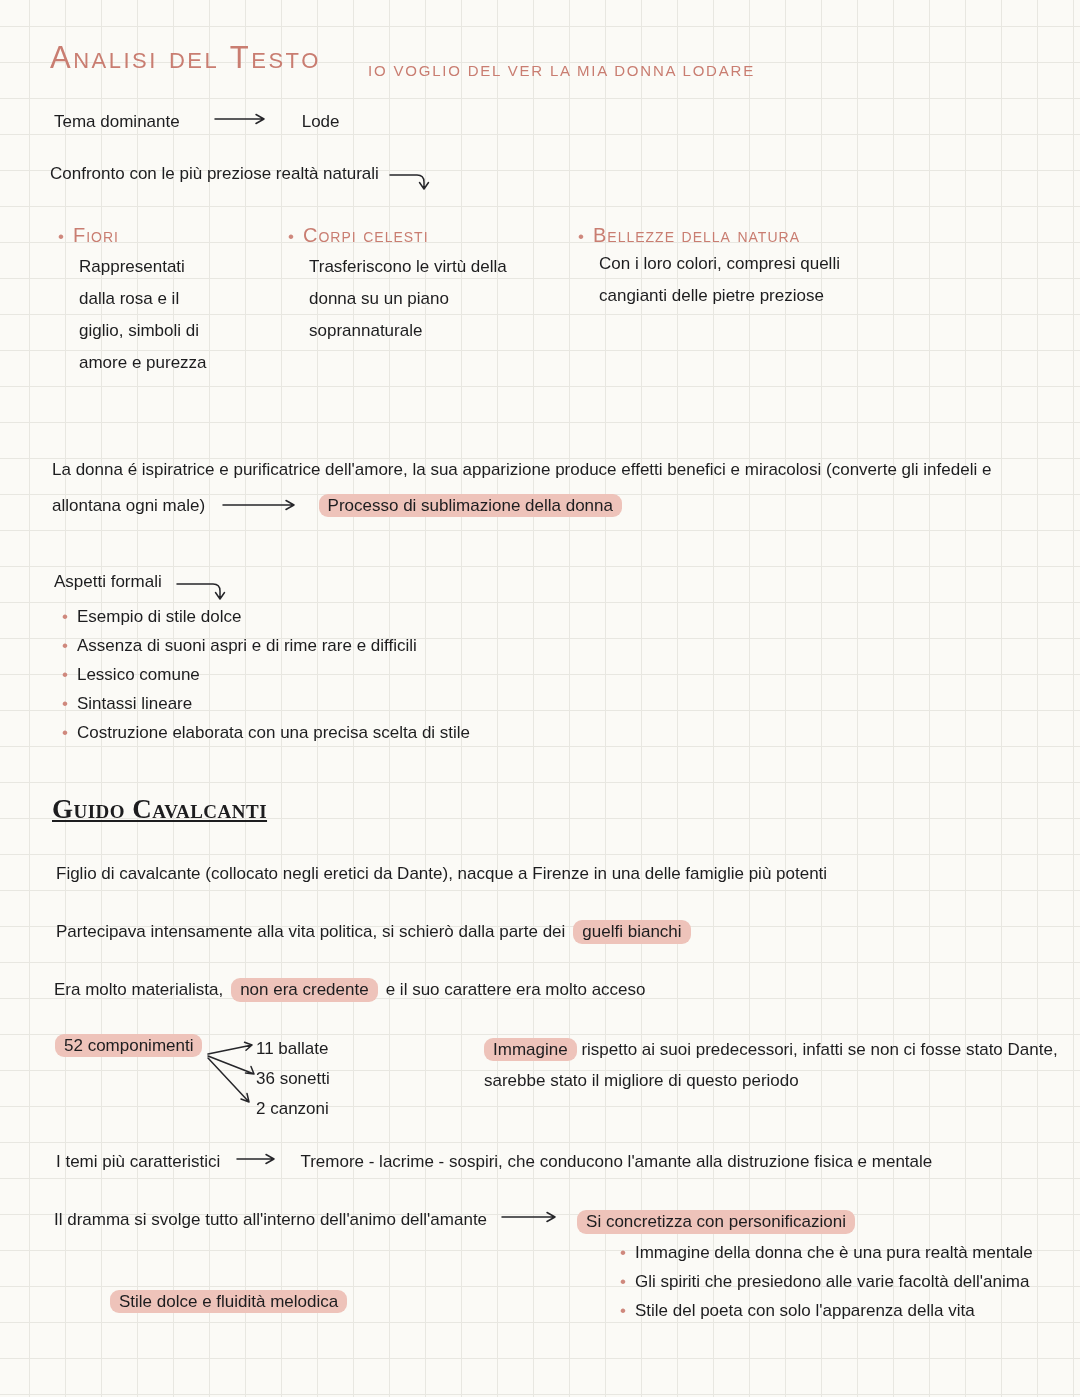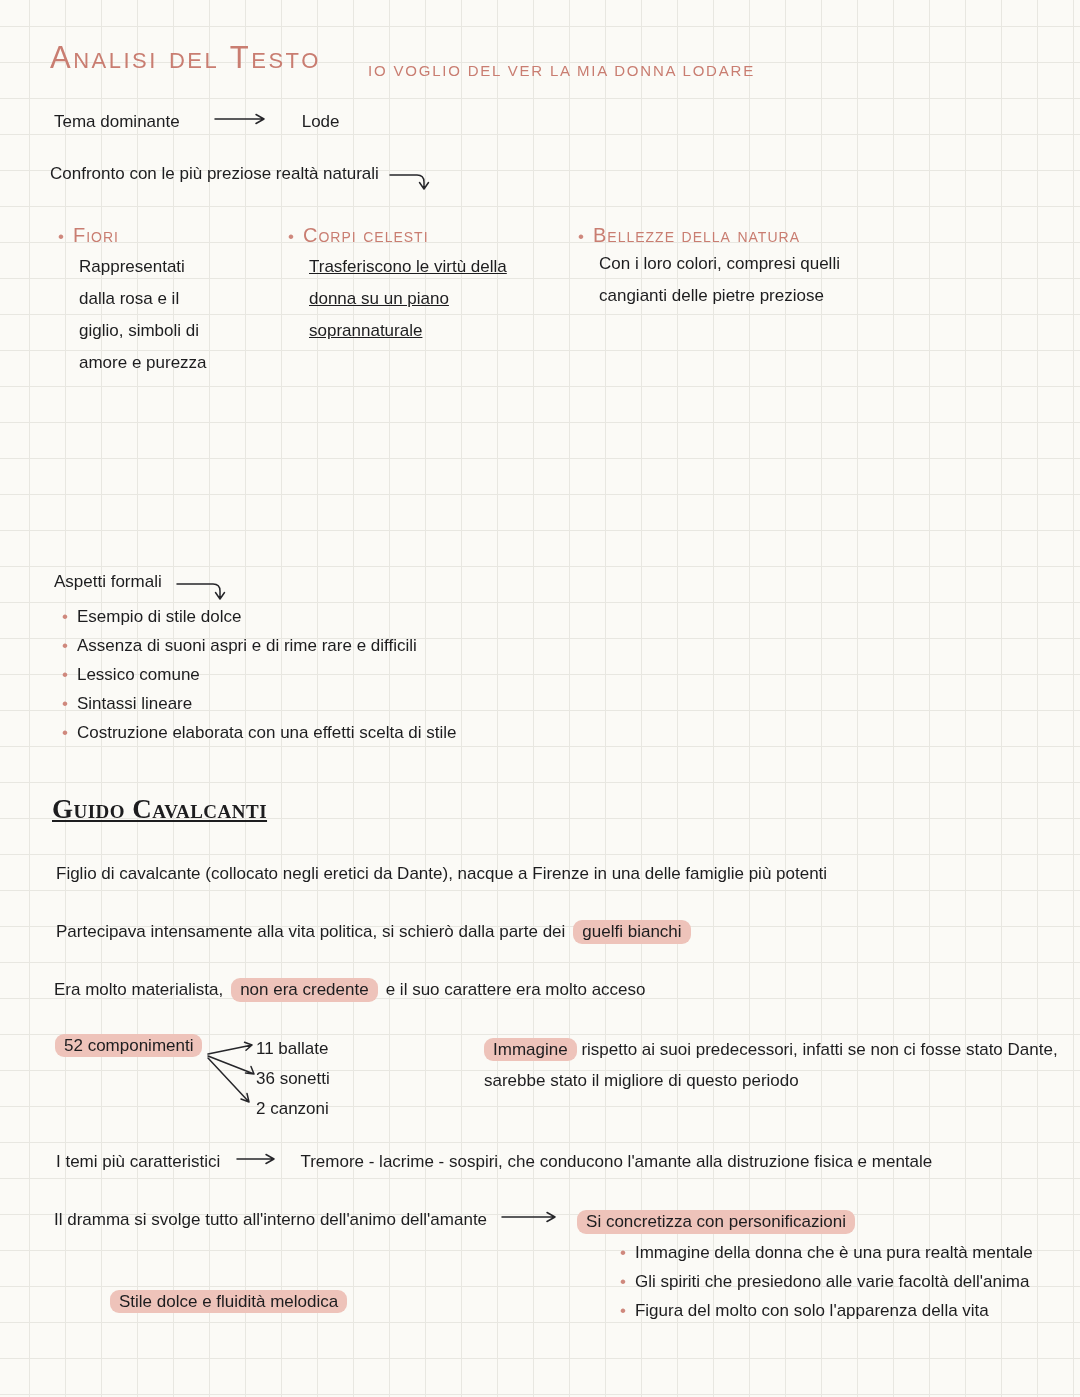--- a/index.html
+++ b/index.html
@@ -59,31 +59,38 @@
       <span class="hw">Fiori</span>
     </div>
     <div class="col-body" style="width:132px;">Rappresentati dalla rosa e il giglio, simboli di amore e purezza</div>
   </div>
 
   <div class="abs" style="left:288px; top:224px; width:240px;">
     <div class="col-head">
       <span class="bullet">•</span>
       <span class="hw">Corpi celesti</span>
     </div>
-    <div class="col-body" style="width:215px;text-decoration:underline;">Trasferiscono le virtù della donna su un piano soprannaturale</div>
+    <div class="col-body" style="width:215px;">Trasferiscono le virtù della donna su un piano soprannaturale</div>
   </div>
 
   <div class="abs" style="left:578px; top:224px; width:310px;">
     <div class="col-head">
       <span class="bullet">•</span>
       <span class="hw">Bellezze della natura</span>
     </div>
     <div class="col-body" style="width:288px; margin-top:1px;">Con i loro colori, compresi quelli cangianti delle pietre preziose</div>
   </div>
 
+  <div class="abs para" style="left:52px; top:452px; width:965px;">
+    <span>La donna é ispiratrice e purificatrice dell'amore, la sua apparizione produce effetti benefici e miracolosi (converte gli infedeli e allontana ogni male)</span>
+    <svg class="arrow" width="80" height="14" viewBox="0 0 80 14" style="display:inline-block; vertical-align:-1px; margin:0 12px;">
+      <path d="M1 7 H72 M72 7 l-8 -4.5 M72 7 l-8 4.5"></path>
+    </svg>
+    <span class="hl">Processo di sublimazione della donna</span>
+  </div>
 
   <div class="abs row" style="left:54px; top:572px; align-items:flex-start;">
     <span>Aspetti formali</span>
     <svg class="arrow" width="52" height="30" viewBox="0 0 52 30" style="margin-left:14px; margin-top:4px;">
       <path d="M1 8 H37 q7 0 7 7 v8 M44 23 l-4.5 -6.5 M44 23 l4.5 -6.5"></path>
     </svg>
   </div>
 
   <div class="abs" style="left:62px; top:602px;">
     <div class="li">
@@ -97,21 +104,21 @@
     <div class="li">
         <span class="bullet">•</span>
         <span>Lessico comune</span>
       </div>
     <div class="li">
         <span class="bullet">•</span>
         <span>Sintassi lineare</span>
       </div>
     <div class="li">
         <span class="bullet">•</span>
-        <span>Costruzione elaborata con una effetti scelta di stile</span>
+        <span>Costruzione elaborata con una precisa scelta di stile</span>
       </div>
   </div>
 
   <div class="abs serif" style="left:52px; top:794px;">Guido Cavalcanti</div>
 
   <div class="abs" style="left:56px; top:864px;">Figlio di cavalcante (collocato negli eretici da Dante), nacque a Firenze in una delle famiglie più potenti</div>
 
   <div class="abs base gap8" style="left:56px; top:920px;">
     <span>Partecipava intensamente alla vita politica, si schierò dalla parte dei</span>
     <span class="hl">guelfi bianchi</span>
@@ -162,21 +169,21 @@
     <div class="li">
         <span class="bullet">•</span>
         <span>Immagine della donna che è una pura realtà mentale</span>
       </div>
     <div class="li">
         <span class="bullet">•</span>
         <span>Gli spiriti che presiedono alle varie facoltà dell'anima</span>
       </div>
     <div class="li">
         <span class="bullet">•</span>
-        <span>Figura del molto con solo l'apparenza della vita</span>
+        <span>Stile del poeta con solo l'apparenza della vita</span>
       </div>
   </div>
 
   <div class="abs" style="left:110px; top:1292px;">
     <span class="hl">Stile dolce e fluidità melodica</span>
   </div>
 
 </div>
 
 </body></html>

